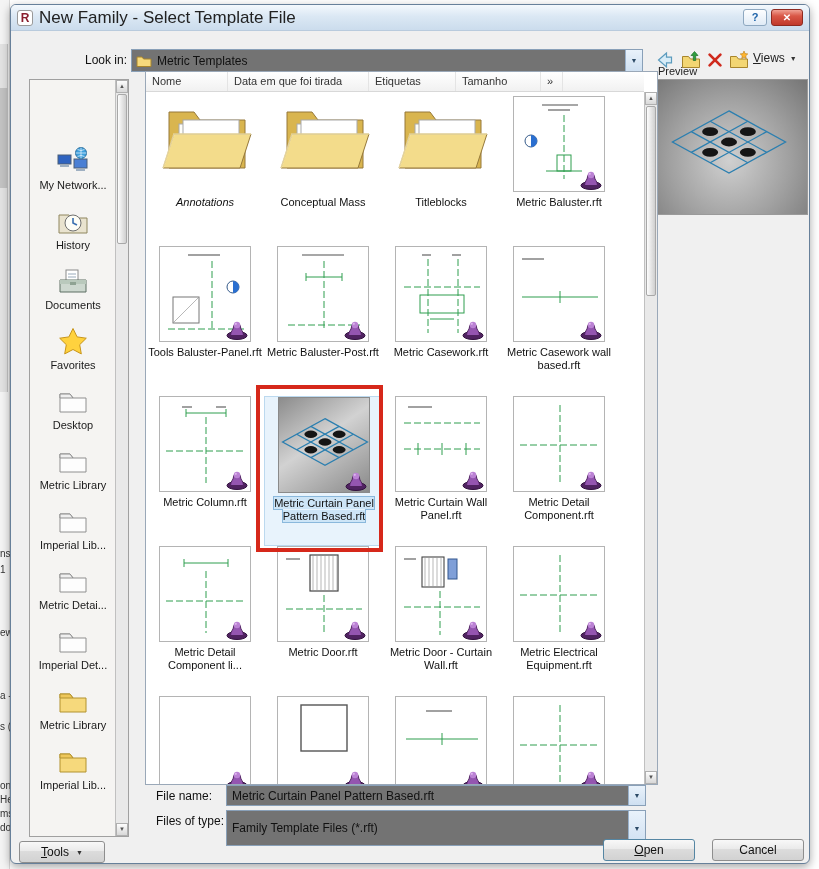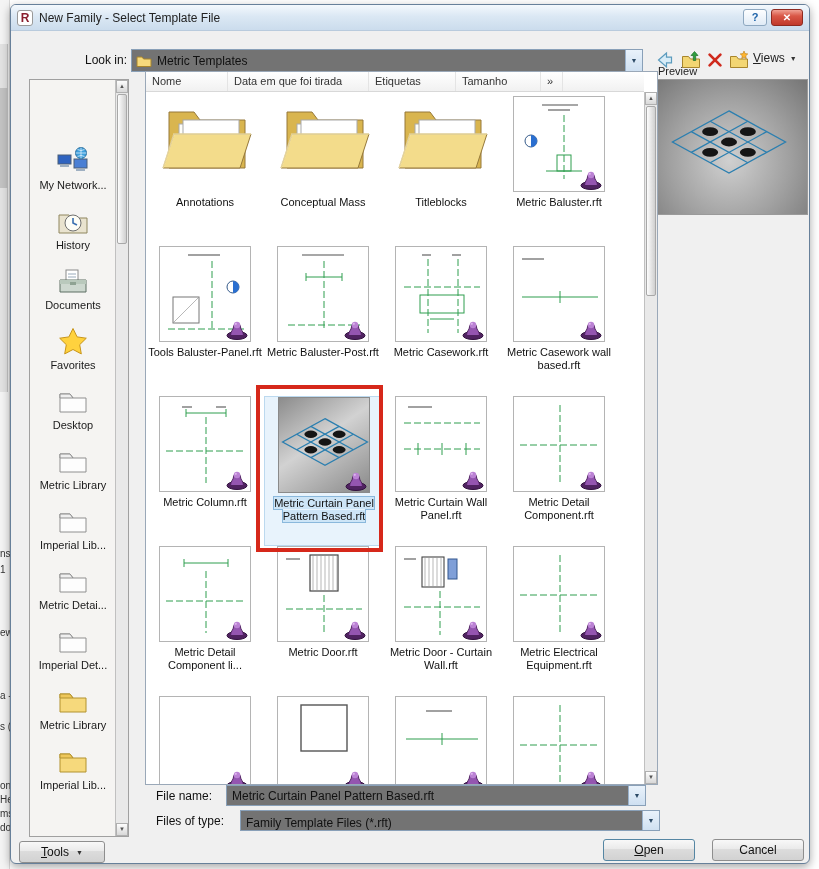--- a/index.html
+++ b/index.html
@@ -15,21 +15,21 @@
 
   
   .dialog { position:absolute; left:10px; top:4px; width:800px; height:860px;
     border:1px solid #67809a; border-radius:6px; background:#f0f0f0;
     box-shadow:0 3px 10px rgba(0,0,0,0.35); }
   .titlebar { height:26px; border-radius:5px 5px 0 0;
     background:linear-gradient(#f4f9fd,#dbe8f4 45%,#cbdced);
     border-bottom:1px solid #b9cbdd; display:flex; align-items:center; padding:0 6px; }
   .app-icon { width:16px; height:16px; background:#fff; border:1px solid #999; border-radius:3px;
     color:#8a1e2d; font-weight:bold; font-size:12px; line-height:14px; text-align:center; margin-right:6px; }
-  .title { flex:1; font-size:12px; color:#222; }
+  .title { flex:1; font-size:17px; color:#222; }
   .help-btn { width:24px; height:17px; background:linear-gradient(#fdfeff,#e0ebf6); border:1px solid #8ea8c0;
     border-radius:3px; color:#1c62a8; font-weight:bold; font-size:11px; line-height:15px; text-align:center; margin-right:4px; }
   .close-btn { width:32px; height:17px; background:linear-gradient(#f0a193,#d95746 40%,#c0392b);
     border:1px solid #8e2a20; border-radius:3px; color:#fff; font-size:10px; font-weight:bold; line-height:15px; text-align:center; }
 
   .client { position:absolute; left:0; top:26px; right:0; bottom:0; }
   .flabel { position:absolute; font-size:12px; color:#111; }
 
   .combo { position:absolute; height:23px; background:#737373; border:1px solid #89a0b8; display:flex; align-items:center; }
   .combo-text { flex:1; padding:0 5px; white-space:nowrap; overflow:hidden; font-size:12px; }
@@ -290,21 +290,21 @@
     <div class="filelist">
       <div class="header-row" id="header-row">
           <div class="header-cell" style="width: 82px;">Nome</div>
           <div class="header-cell" style="width: 141px;">Data em que foi tirada</div>
           <div class="header-cell" style="width: 87px;">Etiquetas</div>
           <div class="header-cell" style="width: 85px;">Tamanho</div>
           <div class="header-cell" style="width: 22px;">»</div>
           <div class="header-cell fill"></div>
         </div>
       <div class="list-body" id="list-body">
-          <div class="cell" style="left: 0px; top: 4px;">
+          <div class="cell" style="left: 0px; top: 4px; font-style: italic;">
             <div class="thumb noframe"><svg viewBox="0 0 96 82" width="96" height="82">
                 <path d="M10 16 h25 l6 8 h45 v48 H10 z" fill="#d9b54f" stroke="#96793a"></path>
                 <rect x="20" y="28" width="56" height="38" fill="#fdfdf8" stroke="#a9a9a9"></rect>
                 <rect x="24" y="24" width="56" height="38" fill="#ffffff" stroke="#a9a9a9"></rect>
                 <path d="M4 72 L15 38 h77 L81 72 z" fill="#f3dc8b" stroke="#96793a"></path>
                 <path d="M4 72 L15 38 h77" fill="none" stroke="#fff2c0" stroke-width="1.5" opacity="0.7"></path>
               </svg></div>
             <div class="cell-label"><span>Annotations</span></div>
           </div>
           <div class="cell" style="left: 118px; top: 4px;">
@@ -601,21 +601,21 @@
 
     <div class="red-box"></div>
 
     <div class="flabel" style="left:145px; top:758px;">File name:</div>
     <div class="combo" style="left:215px; top:754px; width:420px; height:21px;">
       <span class="combo-text">Metric Curtain Panel Pattern Based.rft</span>
       <span class="combo-arrow">▼</span>
     </div>
 
     <div class="flabel" style="left:145px; top:783px;">Files of type:</div>
-    <div class="combo" style="left:229px; top:779px; width:420px; height:21px;align-items:flex-end;">
+    <div class="combo" style="left:215px; top:779px; width:420px; height:36px;">
       <span class="combo-text">Family Template Files (*.rft)</span>
       <span class="combo-arrow">▼</span>
     </div>
 
     <div class="btn tools-btn" style="left:8px; top:810px; width:86px;">
       <span class="mn">Tools</span>
       <span class="varrow">▼</span>
     </div>
     <div class="btn open" style="left:592px; top:808px; width:92px;">
       <span class="mn">Open</span>

